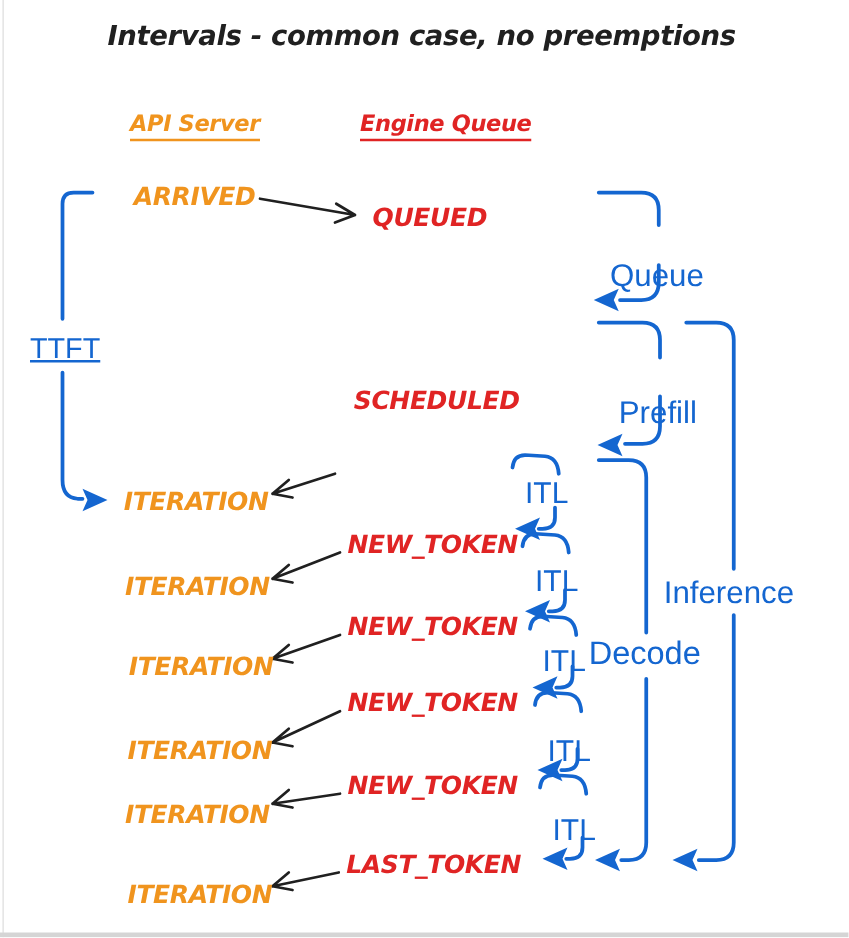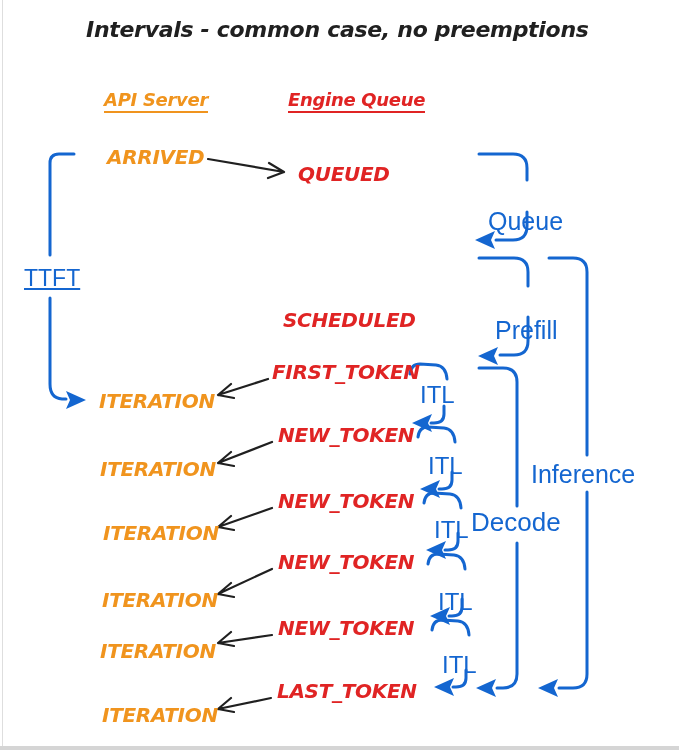--- a/index.html
+++ b/index.html
@@ -110,21 +110,20 @@
   <div class="hw ev orange" style="left:107px;top:146px;">ARRIVED</div>
   <div class="hw ev orange" style="left:99px;top:390px;">ITERATION</div>
   <div class="hw ev orange" style="left:100px;top:458px;">ITERATION</div>
   <div class="hw ev orange" style="left:103px;top:522px;">ITERATION</div>
   <div class="hw ev orange" style="left:102px;top:589px;">ITERATION</div>
   <div class="hw ev orange" style="left:100px;top:640px;">ITERATION</div>
   <div class="hw ev orange" style="left:102px;top:704px;">ITERATION</div>
 
   <div class="hw ev red" style="left:298px;top:163px;">QUEUED</div>
   <div class="hw ev red" style="left:283px;top:261px;margin-top:48px;">SCHEDULED</div>
-  <div class="hw ev red" style="left:272px;top:361px;">FIRST_TOKEN</div>
   <div class="hw ev red" style="left:278px;top:424px;">NEW_TOKEN</div>
   <div class="hw ev red" style="left:278px;top:490px;">NEW_TOKEN</div>
   <div class="hw ev red" style="left:278px;top:551px;">NEW_TOKEN</div>
   <div class="hw ev red" style="left:278px;top:617px;">NEW_TOKEN</div>
   <div class="hw ev red" style="left:277px;top:680px;">LAST_TOKEN</div>
 
   <div class="ivl" style="left:24px;top:266px;font-size:23px;text-decoration:underline;">TTFT</div>
   <div class="ivl" style="left:488px;top:184px;font-size:25px;margin-top:24px;">Queue</div>
   <div class="ivl" style="left:495px;top:289px;font-size:25px;margin-top:28px;">Prefill</div>
   <div class="ivl" style="left:531px;top:461px;font-size:25px;text-align:center;">Inference</div>

